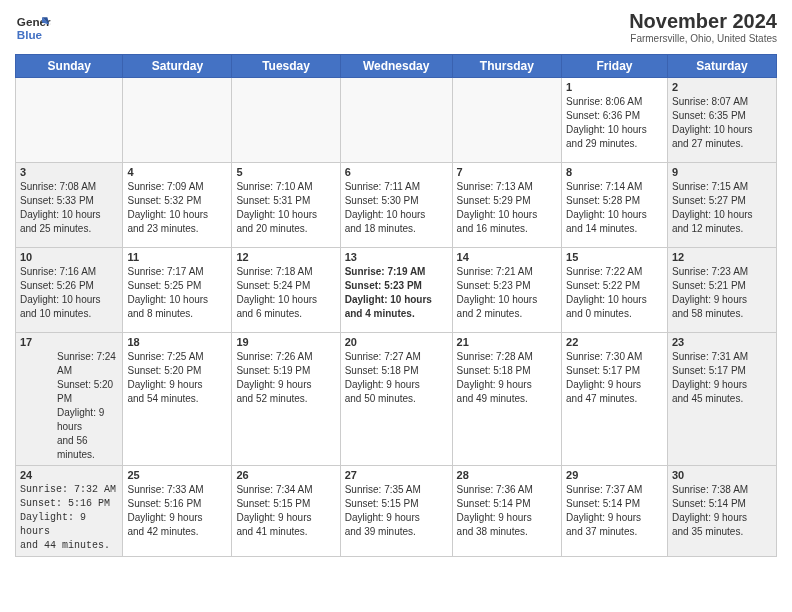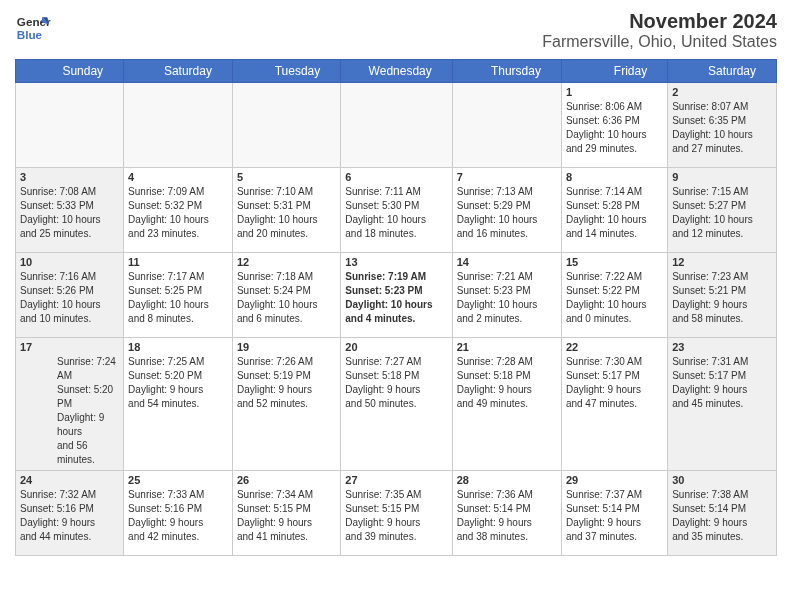--- a/index.html
+++ b/index.html
@@ -32,34 +32,34 @@
     }
     .title-block {
       text-align: right;
     }
     .month-title {
       font-size: 20px;
       font-weight: bold;
       color: #333;
     }
     .location {
-      font-size: 16px;
+      font-size: 10px;
       color: #555;
     }
     .calendar {
       width: 100%;
       border-collapse: collapse;
     }
     .calendar th {
       background-color: #4472c4;
       color: white;
       font-size: 12px;
-      font-weight: normal;
+      font-weight: bold;
       padding: 4px 20px;
-      text-align: right;
+      text-align: center;
       border: 1px solid #3a62b0;
     }
     .calendar td {
       border: 1px solid #ccc;
       vertical-align: top;
       padding: 3px 4px;
       width: 113px;
       height: 85px;
       font-size: 9.5px;
       color: #333;
@@ -284,21 +284,21 @@
             <div class="day-num">23</div>
             <div class="day-info" style="white-space: pre-line;">Sunrise: 7:31 AM
 Sunset: 5:17 PM
 Daylight: 9 hours
 and 45 minutes.</div>
           </td>
         </tr>
         <tr>
           <td class="weekend">
             <div class="day-num">24</div>
-            <div class="day-info" style="white-space: pre-line;">Sunrise: 7:32 AM
+            <div class="day-info" style="white-space: pre-line; font-family: Liberation Mono, monospace;">Sunrise: 7:32 AM
 Sunset: 5:16 PM
 Daylight: 9 hours
 and 44 minutes.</div>
           </td>
           <td>
             <div class="day-num">25</div>
             <div class="day-info" style="white-space: pre-line;">Sunrise: 7:33 AM
 Sunset: 5:16 PM
 Daylight: 9 hours
 and 42 minutes.</div>

